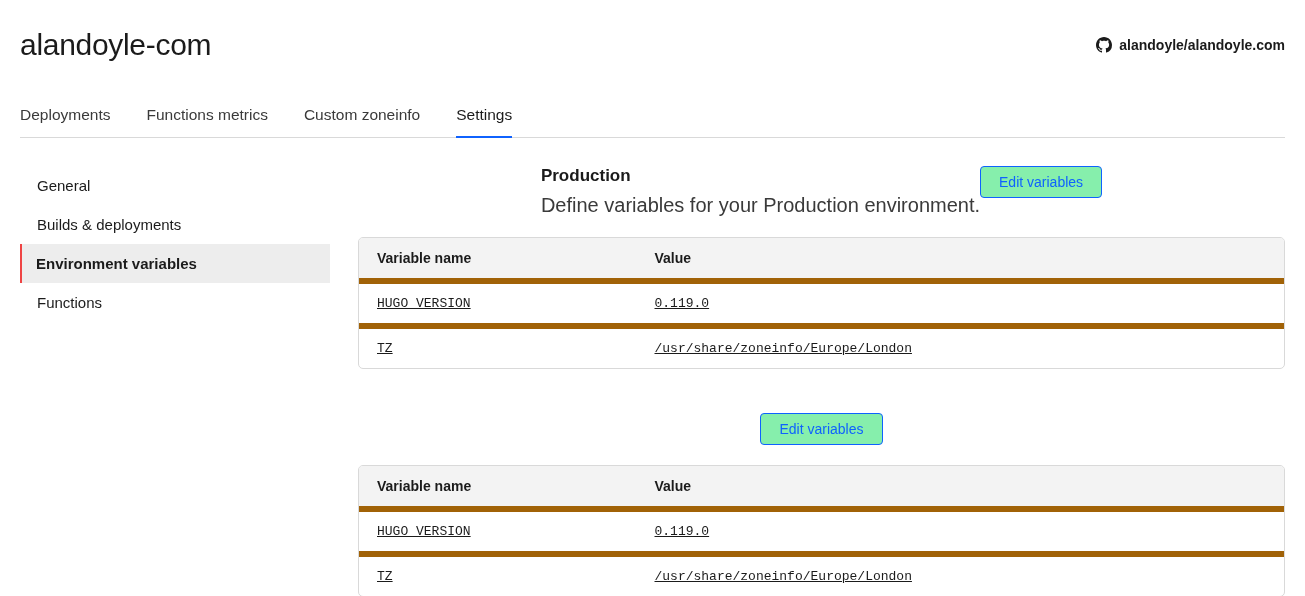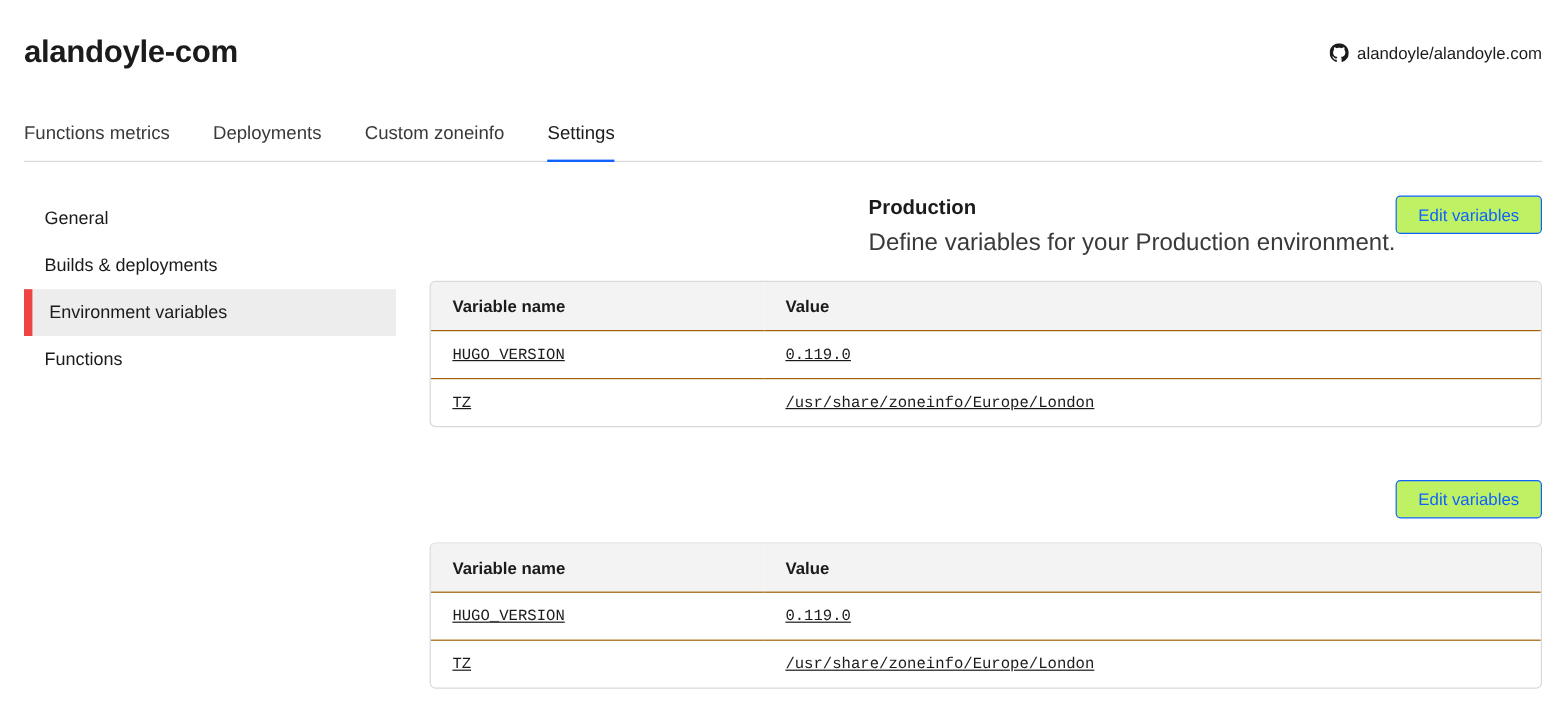--- a/index.html
+++ b/index.html
@@ -10,31 +10,32 @@
       padding: 20px;
       font-size: 14px;
     }
     .header {
       display: flex;
       justify-content: space-between;
       align-items: center;
       padding: 8px 0 36px 0;
     }
     .page-title {
-      font-size: 26px;
-      font-weight: 700;
+      font-size: 30px;
+      font-weight: 400;
       letter-spacing: -0.3px;
     }
     .repo-link {
       display: flex;
       align-items: center;
       gap: 7px;
       color: #1b1b1b;
       text-decoration: none;
       font-size: 14px;
+      font-weight: bold;
     }
     .github-icon svg { display:block; }
     .tabs {
       display: flex;
       gap: 36px;
       border-bottom: 1px solid #d9d9d9;
       margin-bottom: 28px;
     }
     .tab {
       padding: 8px 0 12px 0;
@@ -59,61 +60,61 @@
     }
     .side-item {
       padding: 11px 14px;
       font-size: 15px;
       color: #1b1b1b;
       cursor: pointer;
       border-left: 3px solid transparent;
     }
     .side-item.active {
       background: #ededed;
-      border-left: 7px solid #ef4444;
-      font-weight: 400;
+      border-left: 2px solid #ef4444;
+      font-weight: 700;
     }
     .main { flex: 1; }
     .section { margin-bottom: 44px; }
     .section-header {
       display: flex;
-      justify-content: flex-end;
+      justify-content: center;
       align-items: flex-start;
       margin-bottom: 20px;
     }
     .section-title {
       font-size: 17px;
       font-weight: 600;
       margin-bottom: 8px;
     }
     .section-desc {
       font-size: 20px;
       color: #3a3a3a;
     }
     .edit-btn {
-      background: #bef264;
+      background: #86efac;
       border: 1px solid #0f62fe;
       color: #0f62fe;
       font-size: 14px;
       padding: 7px 18px;
       border-radius: 4px;
       cursor: pointer;
     }
     .var-table {
       width: 100%;
       border: 1px solid #d9d9d9;
       border-radius: 5px;
       overflow: hidden;
       border-collapse: separate;
       border-spacing: 0;
     }
     .var-table th, .var-table td {
       text-align: left;
       padding: 12px 18px;
-      border-bottom: 1px solid #a16207;
+      border-bottom: 6px solid #a16207;
     }
     .var-table tr:last-child td { border-bottom: none; }
     .var-table th {
       background: #f3f3f3;
       font-weight: 600;
       font-size: 14px;
     }
     .var-table th.col-name { width: 30%; }
     .mono {
       font-family: "SFMono-Regular", Consolas, "Liberation Mono", Menlo, monospace;
@@ -130,22 +131,22 @@
     <span class="github-icon">
       <svg width="16" height="16" viewBox="0 0 16 16" fill="#1b1b1b">
           <path d="M8 0C3.58 0 0 3.58 0 8c0 3.54 2.29 6.53 5.47 7.59.4.07.55-.17.55-.38 0-.19-.01-.82-.01-1.49-2.01.37-2.53-.49-2.69-.94-.09-.23-.48-.94-.82-1.13-.28-.15-.68-.52-.01-.53.63-.01 1.08.58 1.23.82.72 1.21 1.87.87 2.33.66.07-.52.28-.87.51-1.07-1.78-.2-3.64-.89-3.64-3.95 0-.87.31-1.59.82-2.15-.08-.2-.36-1.02.08-2.12 0 0 .67-.21 2.2.82.64-.18 1.32-.27 2-.27.68 0 1.36.09 2 .27 1.53-1.04 2.2-.82 2.2-.82.44 1.1.16 1.92.08 2.12.51.56.82 1.27.82 2.15 0 3.07-1.87 3.75-3.65 3.95.29.25.54.73.54 1.48 0 1.07-.01 1.93-.01 2.2 0 .21.15.46.55.38A8.013 8.013 0 0016 8c0-4.42-3.58-8-8-8z"></path>
         </svg>
     </span>
     <span>alandoyle/alandoyle.com</span>
   </a>
 </div>
 
 <div class="tabs">
+  <div class="tab">Deployments</div>
   <div class="tab">Functions metrics</div>
-  <div class="tab">Deployments</div>
   <div class="tab">Custom zoneinfo</div>
   <div class="tab active">Settings</div>
 </div>
 
 <div class="content">
   <div class="sidebar">
     <div class="side-item">General</div>
     <div class="side-item">Builds &amp; deployments</div>
     <div class="side-item active">Environment variables</div>
     <div class="side-item">Functions</div>

